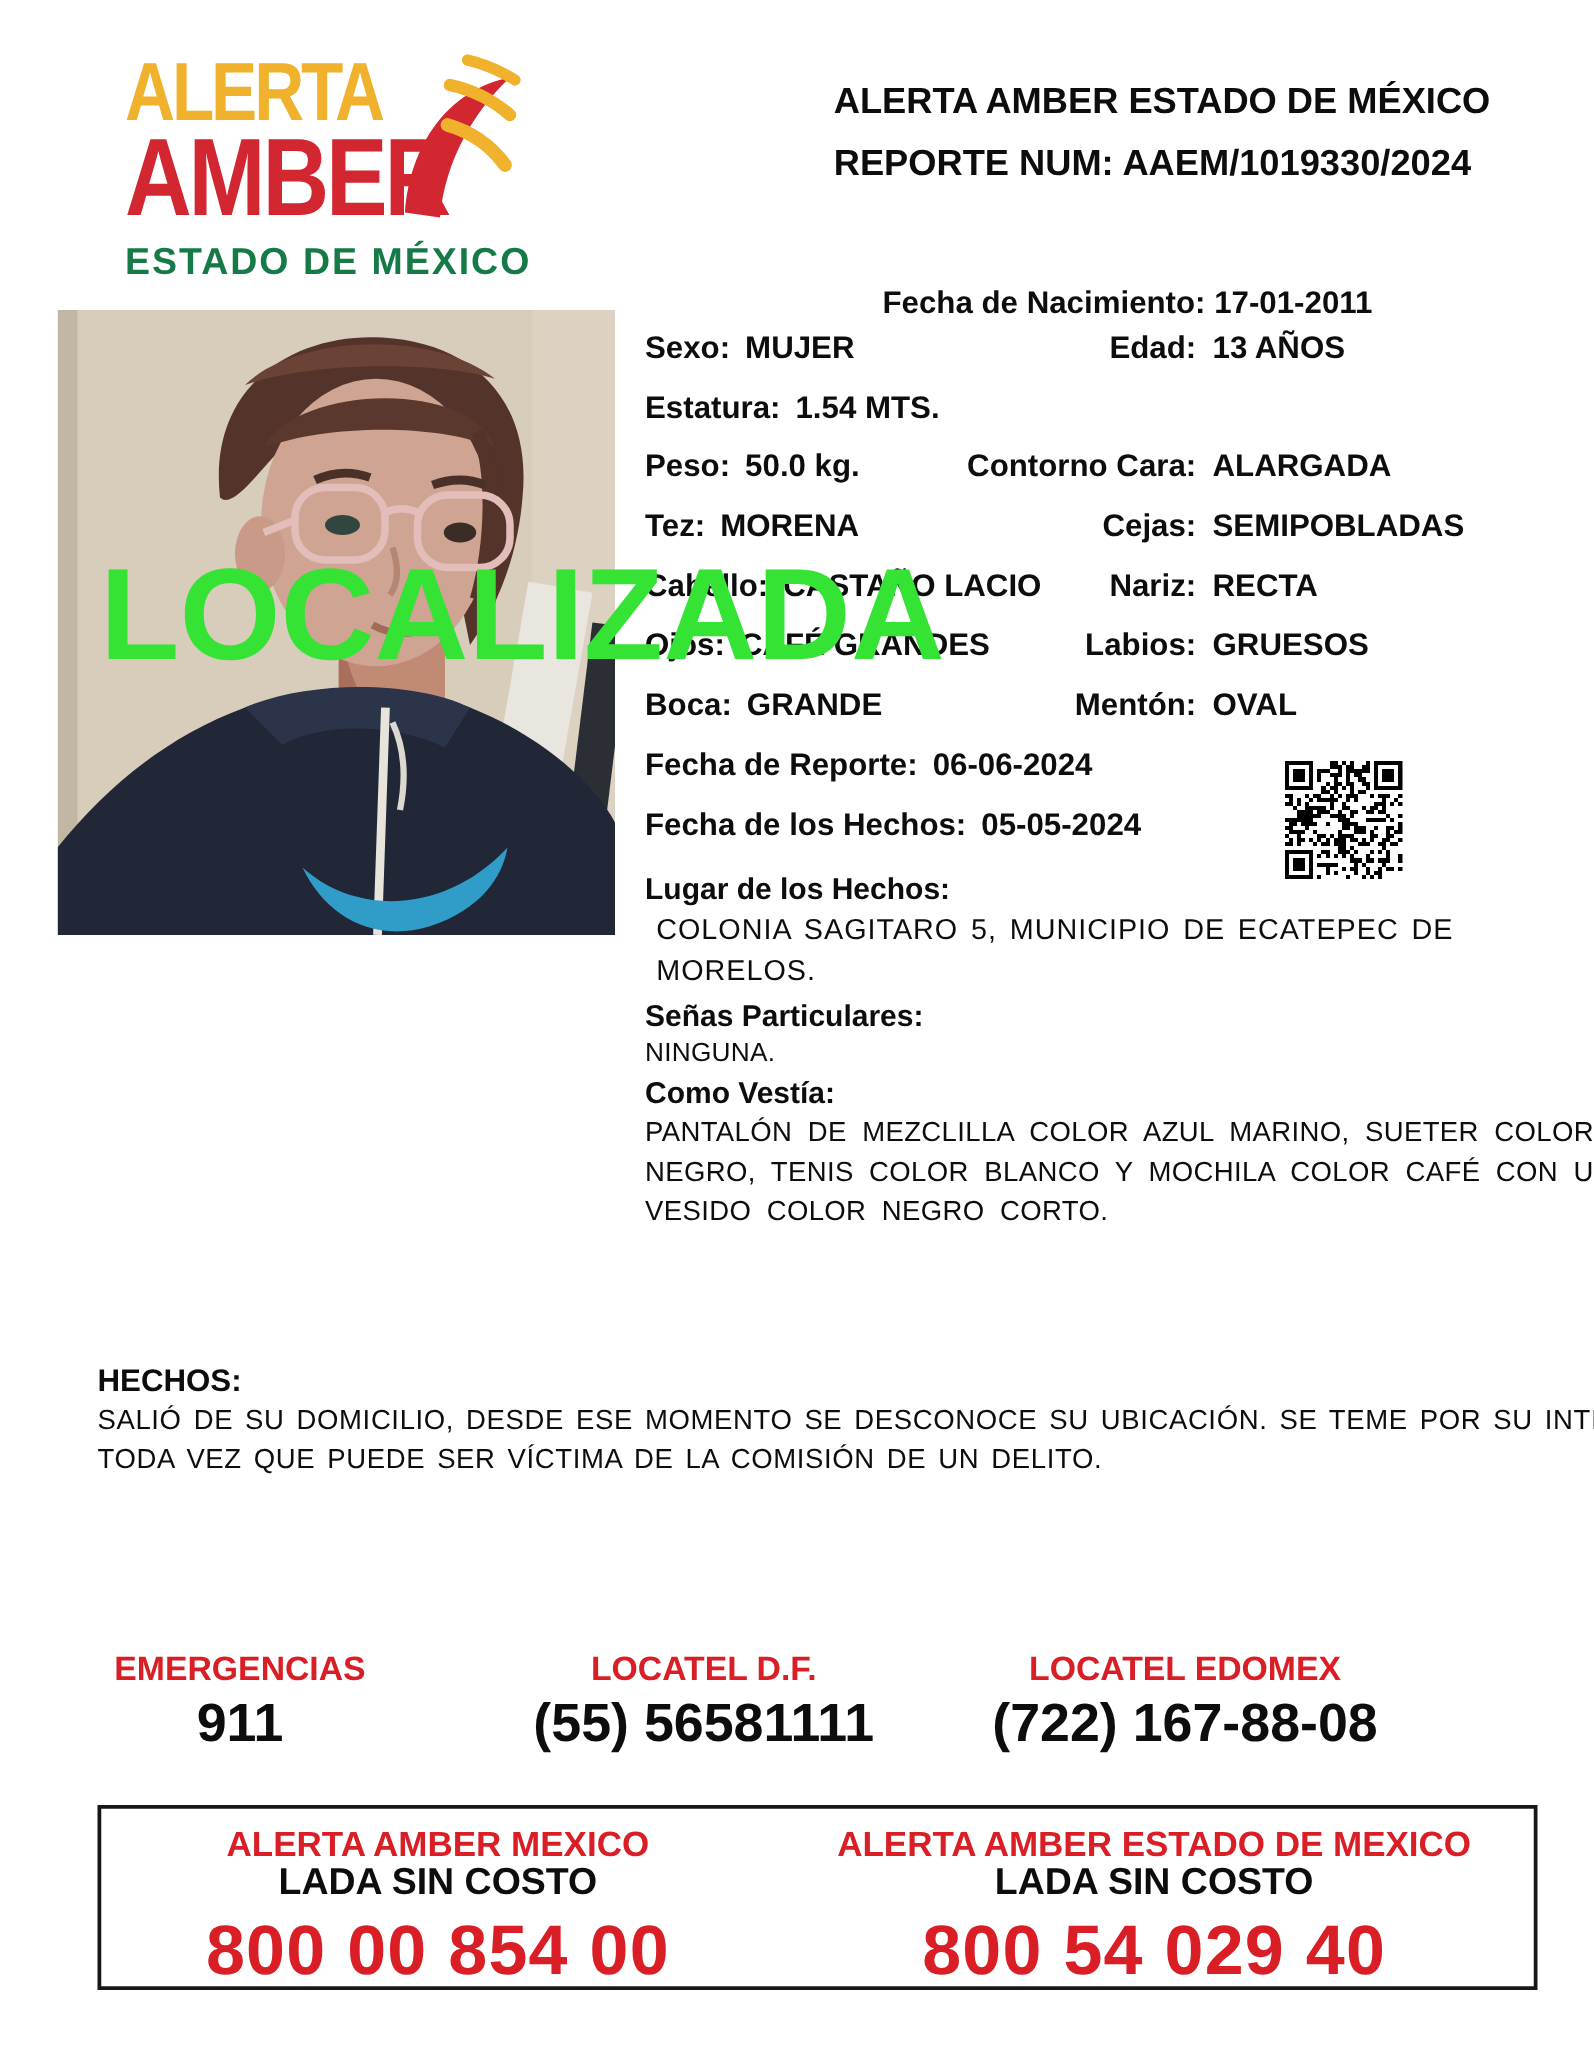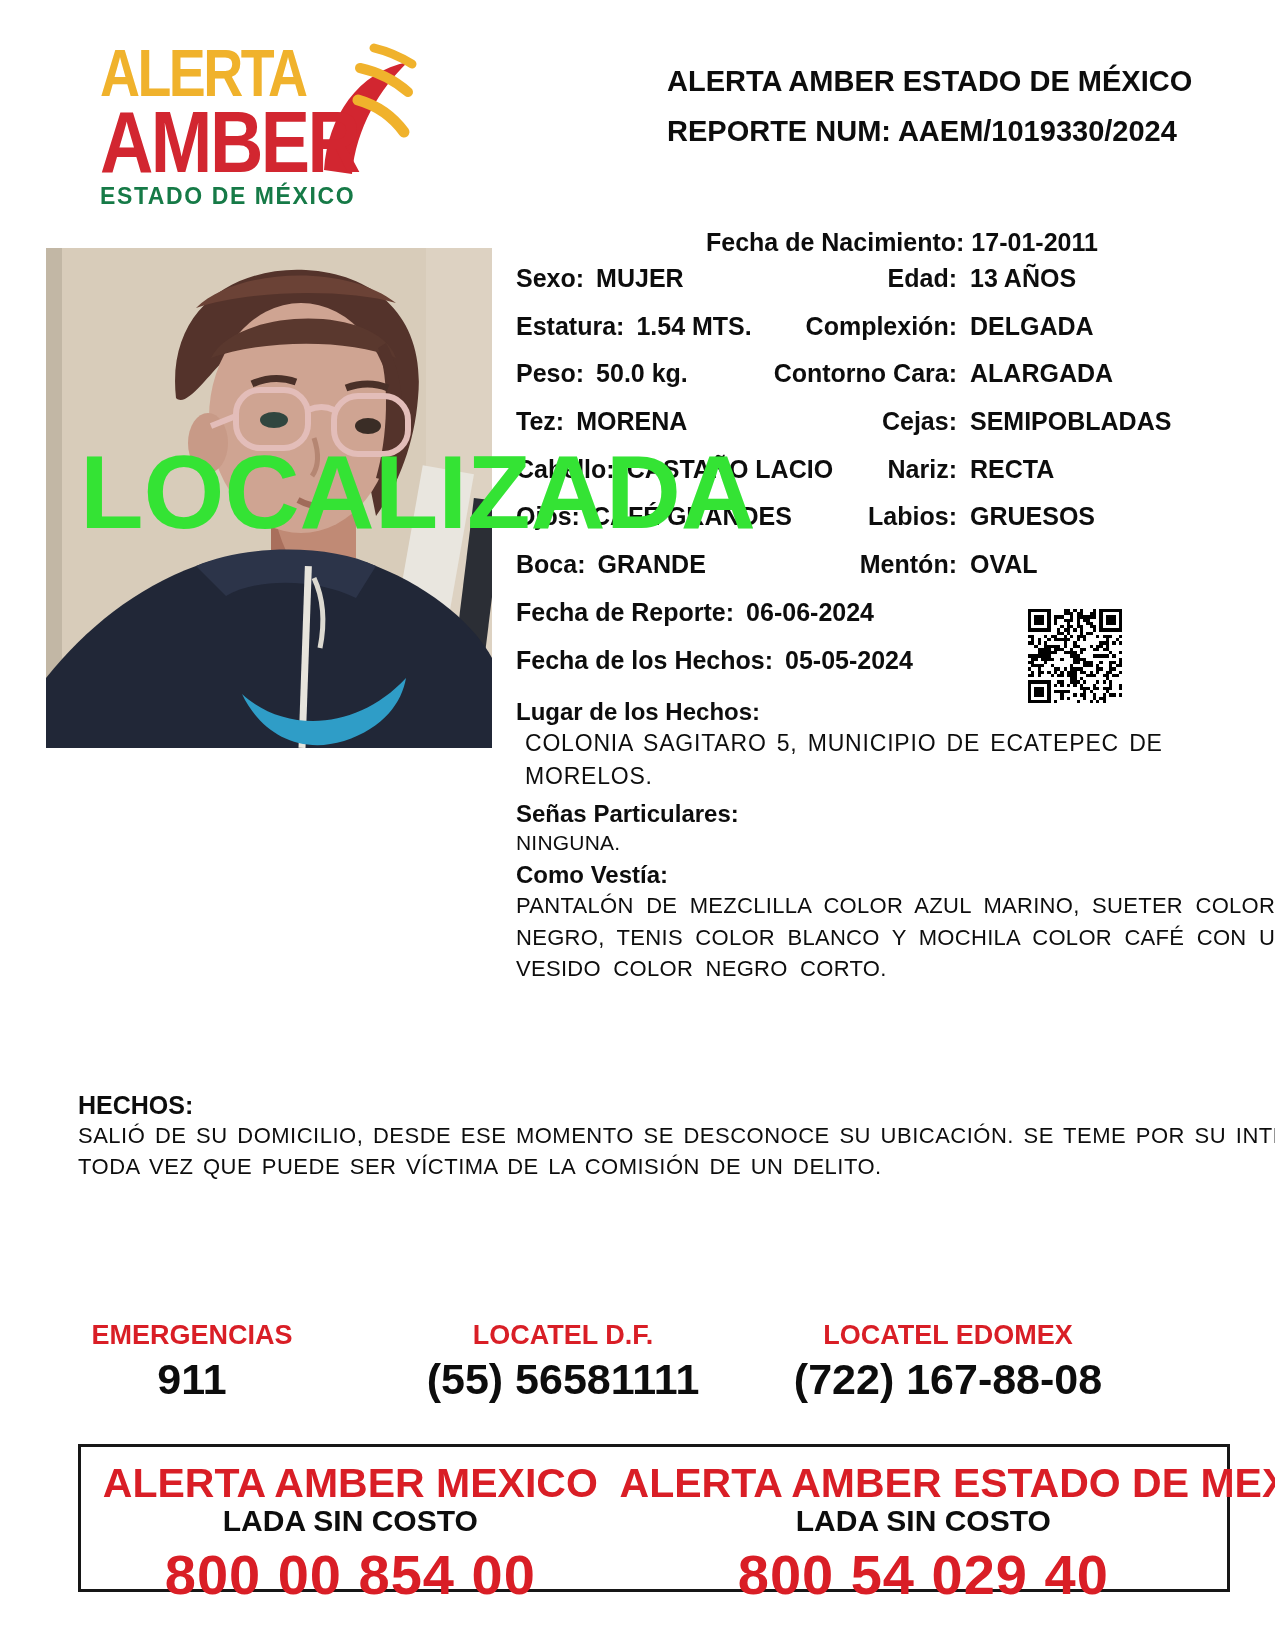--- a/index.html
+++ b/index.html
@@ -14,22 +14,22 @@
   .logo-word1 {
     color:var(--logo-yellow); font-size:66px; font-weight:bold; line-height:1;
     letter-spacing:-3px; transform:scaleX(0.84); transform-origin:left top; white-space:nowrap;
   }
   .logo-word2 {
     color:var(--logo-red); font-size:88px; font-weight:bold; line-height:0.92;
     letter-spacing:-3px; transform:scaleX(0.84); transform-origin:left top;
     margin-top:-4px; white-space:nowrap; position:relative; z-index:2;
   }
   .logo-word3 {
-    color:var(--logo-green); font-size:23px; font-weight:bold; letter-spacing:1.6px;
-    white-space:nowrap;
+    color:var(--logo-green); font-size:30px; font-weight:bold; letter-spacing:1.6px;
+    margin-top:10px; white-space:nowrap;
   }
   .logo-swoosh { position:absolute; left:216px; top:2px; z-index:1; }
 
   
   .title-block { position:absolute; left:667px; top:56px; font-size:29px; font-weight:bold; line-height:50px; white-space:nowrap; }
 
   
   .photo { position:absolute; left:46px; top:248px; width:446px; height:500px; overflow:hidden; }
   .status-overlay {
     position:absolute; left:80px; top:440px; z-index:6;
@@ -74,21 +74,21 @@
   .contact-number { color:var(--ink); font-size:43px; font-weight:bold; margin-top:4px; white-space:nowrap; }
   .c1 { left:192px; } .c2 { left:563px; } .c3 { left:948px; }
 
   
   .footer-box {
     position:absolute; left:78px; top:1444px; width:1152px; height:148px;
     border:3px solid #171717; box-sizing:border-box; display:flex;
   }
   .fb-col { text-align:center; padding-top:13px; }
   .fb-col.left { width:47%; } .fb-col.right { width:53%; }
-  .fb-title { color:var(--red); font-size:41px; font-weight:bold; white-space:nowrap; }
+  .fb-title { color:var(--red); font-size:28px; font-weight:bold; white-space:nowrap; }
   .fb-sub { color:var(--ink); font-size:30px; font-weight:bold; margin-top:-3px; white-space:nowrap; }
   .fb-number { color:var(--red); font-size:56px; font-weight:bold; margin-top:4px; letter-spacing:1px; white-space:nowrap; }
 </style>
 </head>
 <body>
 
 <div id="page">
 
   <div class="logo">
     <div class="logo-swoosh">
@@ -170,24 +170,20 @@
       <span class="f-right">
           <span class="fr-label">Edad:</span>
           <span class="fr-value">13 AÑOS</span>
         </span>
     </div>
     <div class="f-row">
       <span class="f-left">
           <span class="label">Estatura:</span>
           <span class="value">1.54 MTS.</span>
         </span>
-      <span class="f-right">
-          <span class="fr-label">Complexión:</span>
-          <span class="fr-value">DELGADA</span>
-        </span>
     </div>
     <div class="f-row">
       <span class="f-left">
           <span class="label">Peso:</span>
           <span class="value">50.0 kg.</span>
         </span>
       <span class="f-right">
           <span class="fr-label">Contorno Cara:</span>
           <span class="fr-value">ALARGADA</span>
         </span>

